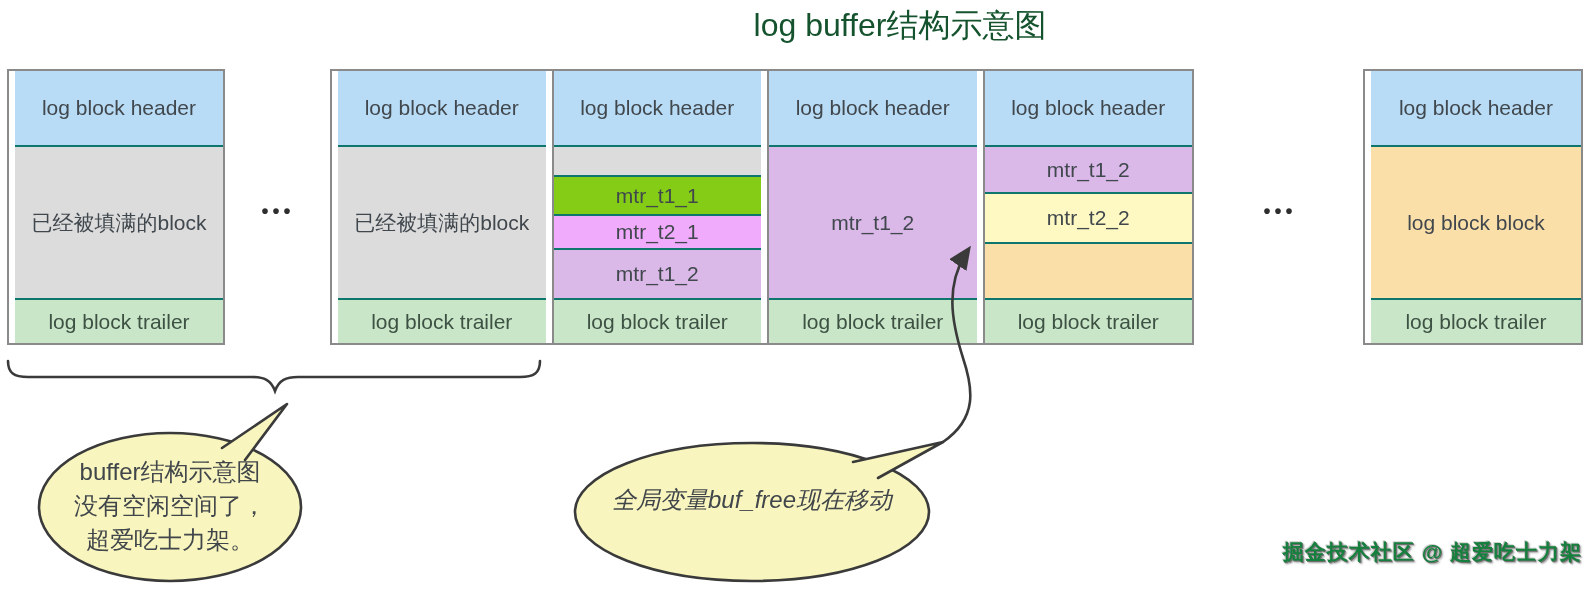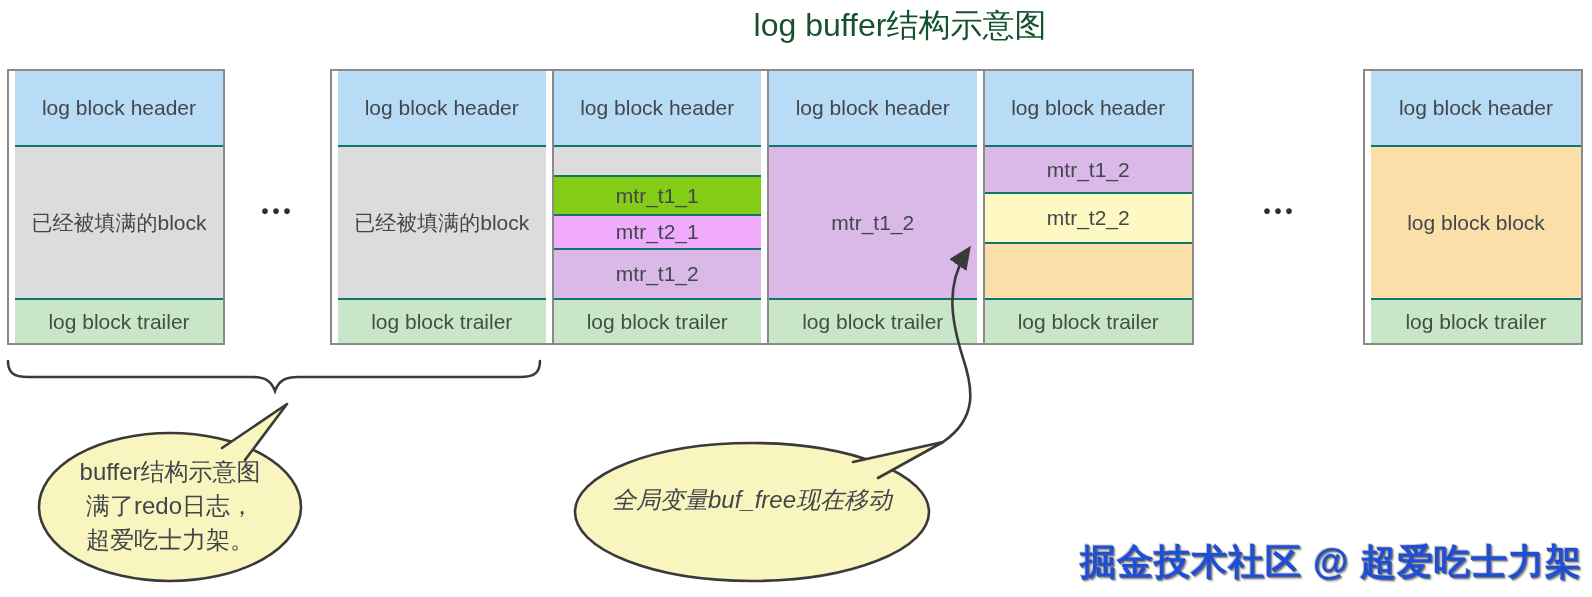--- a/index.html
+++ b/index.html
@@ -81,23 +81,23 @@
     font-size: 24px;
     line-height: 34px;
     color: #41464b;
   }
   .bubble-text div { white-space: nowrap; }
 
   .watermark {
     position: absolute;
     right: 10px;
     top: 538px;
-    font-size: 36px;
+    font-size: 21px;
     font-weight: bold;
-    color: #1d4ed8;
+    color: #15803d;
     text-shadow: 1px 1px 0 #6e6e6e, 2px 2px 2px #9a9a9a, -1px -1px 0 #cfcfcf;
     letter-spacing: 1px;
   }
 </style>
 </head>
 <body>
 
 <div class="canvas">
 
   <div class="diagram-title">log buffer结构示意图</div>
@@ -168,21 +168,21 @@
     <path d="M 222 448 L 287 404 L 245 460" fill="#f8f5be" stroke="#3a3a3a" stroke-width="2.6" stroke-linejoin="round" stroke-linecap="round"></path>
 
     <ellipse cx="752" cy="512" rx="177" ry="69" fill="#f8f5be" stroke="#3a3a3a" stroke-width="2.6"></ellipse>
     <path d="M 853 462 L 943 442 L 878 478" fill="#f8f5be" stroke="#3a3a3a" stroke-width="2.6" stroke-linejoin="round" stroke-linecap="round"></path>
 
     <path d="M 943 442 C 978 418, 973 388, 963 358 C 951 320, 945 284, 968 250" fill="none" stroke="#3a3a3a" stroke-width="2.6" stroke-linecap="round" marker-end="url(#ah)"></path>
   </svg>
 
   <div class="bubble-text" style="left:40px; top:455px; width:260px;">
     <div>buffer结构示意图</div>
-    <div>满了redo日志，</div>
+    <div>没有空闲空间了，</div>
     <div>超爱吃士力架。</div>
   </div>
 
   <div class="bubble-text" style="left:582px; top:483px; width:340px;font-style:italic;">
     <div>全局变量buf_free现在移动</div>
   </div>
 
   <div class="watermark">掘金技术社区 @ 超爱吃士力架</div>
 
 </div>

